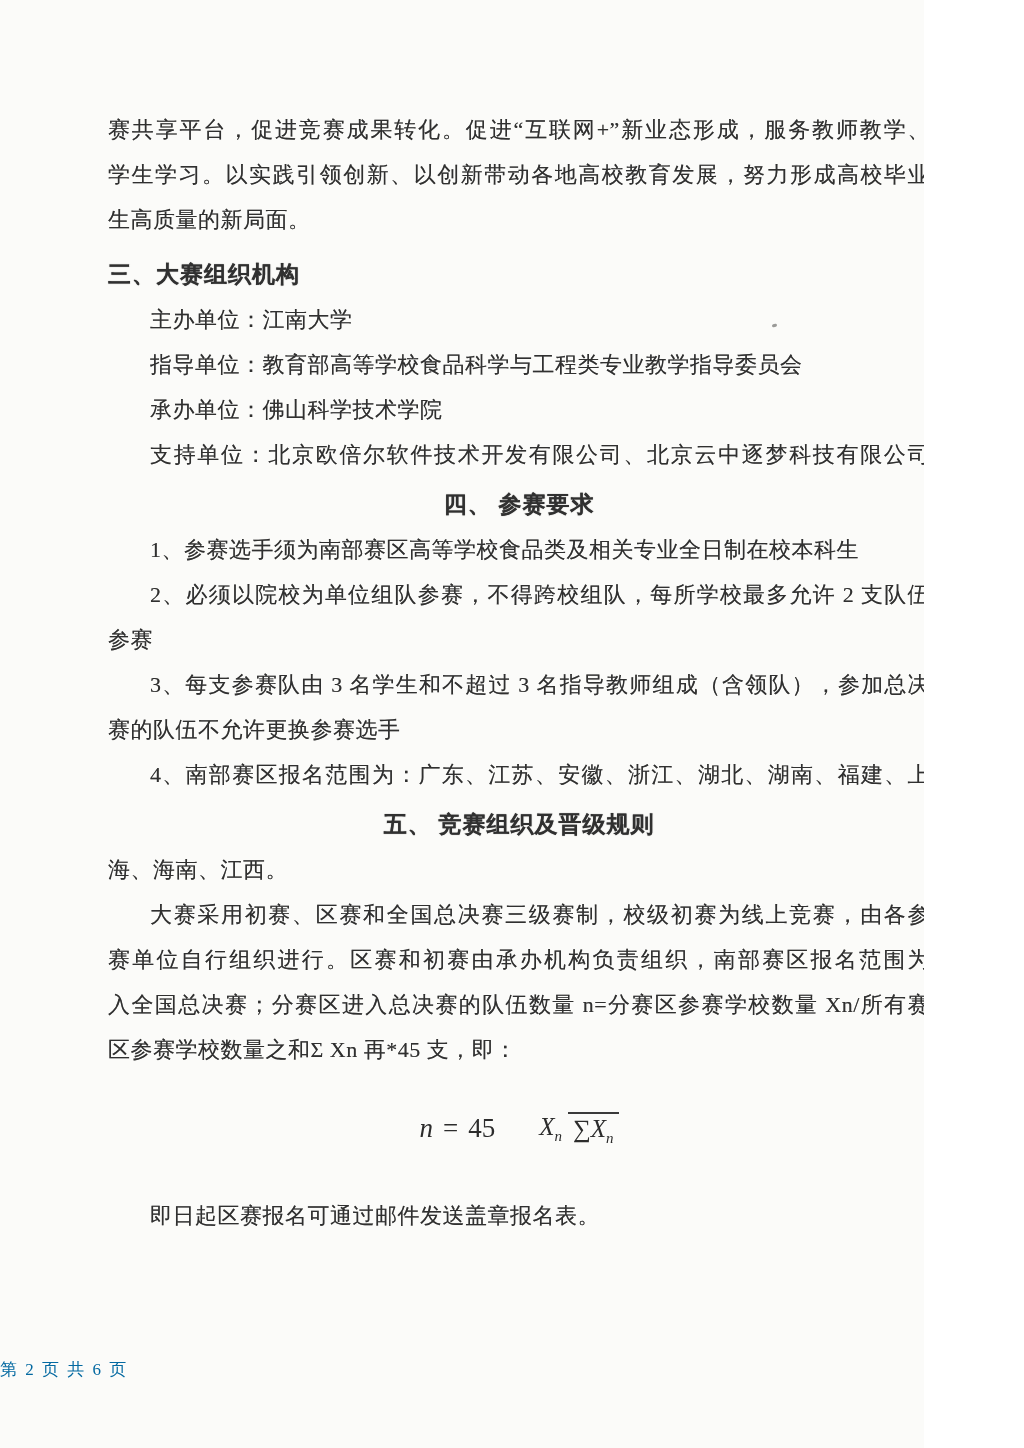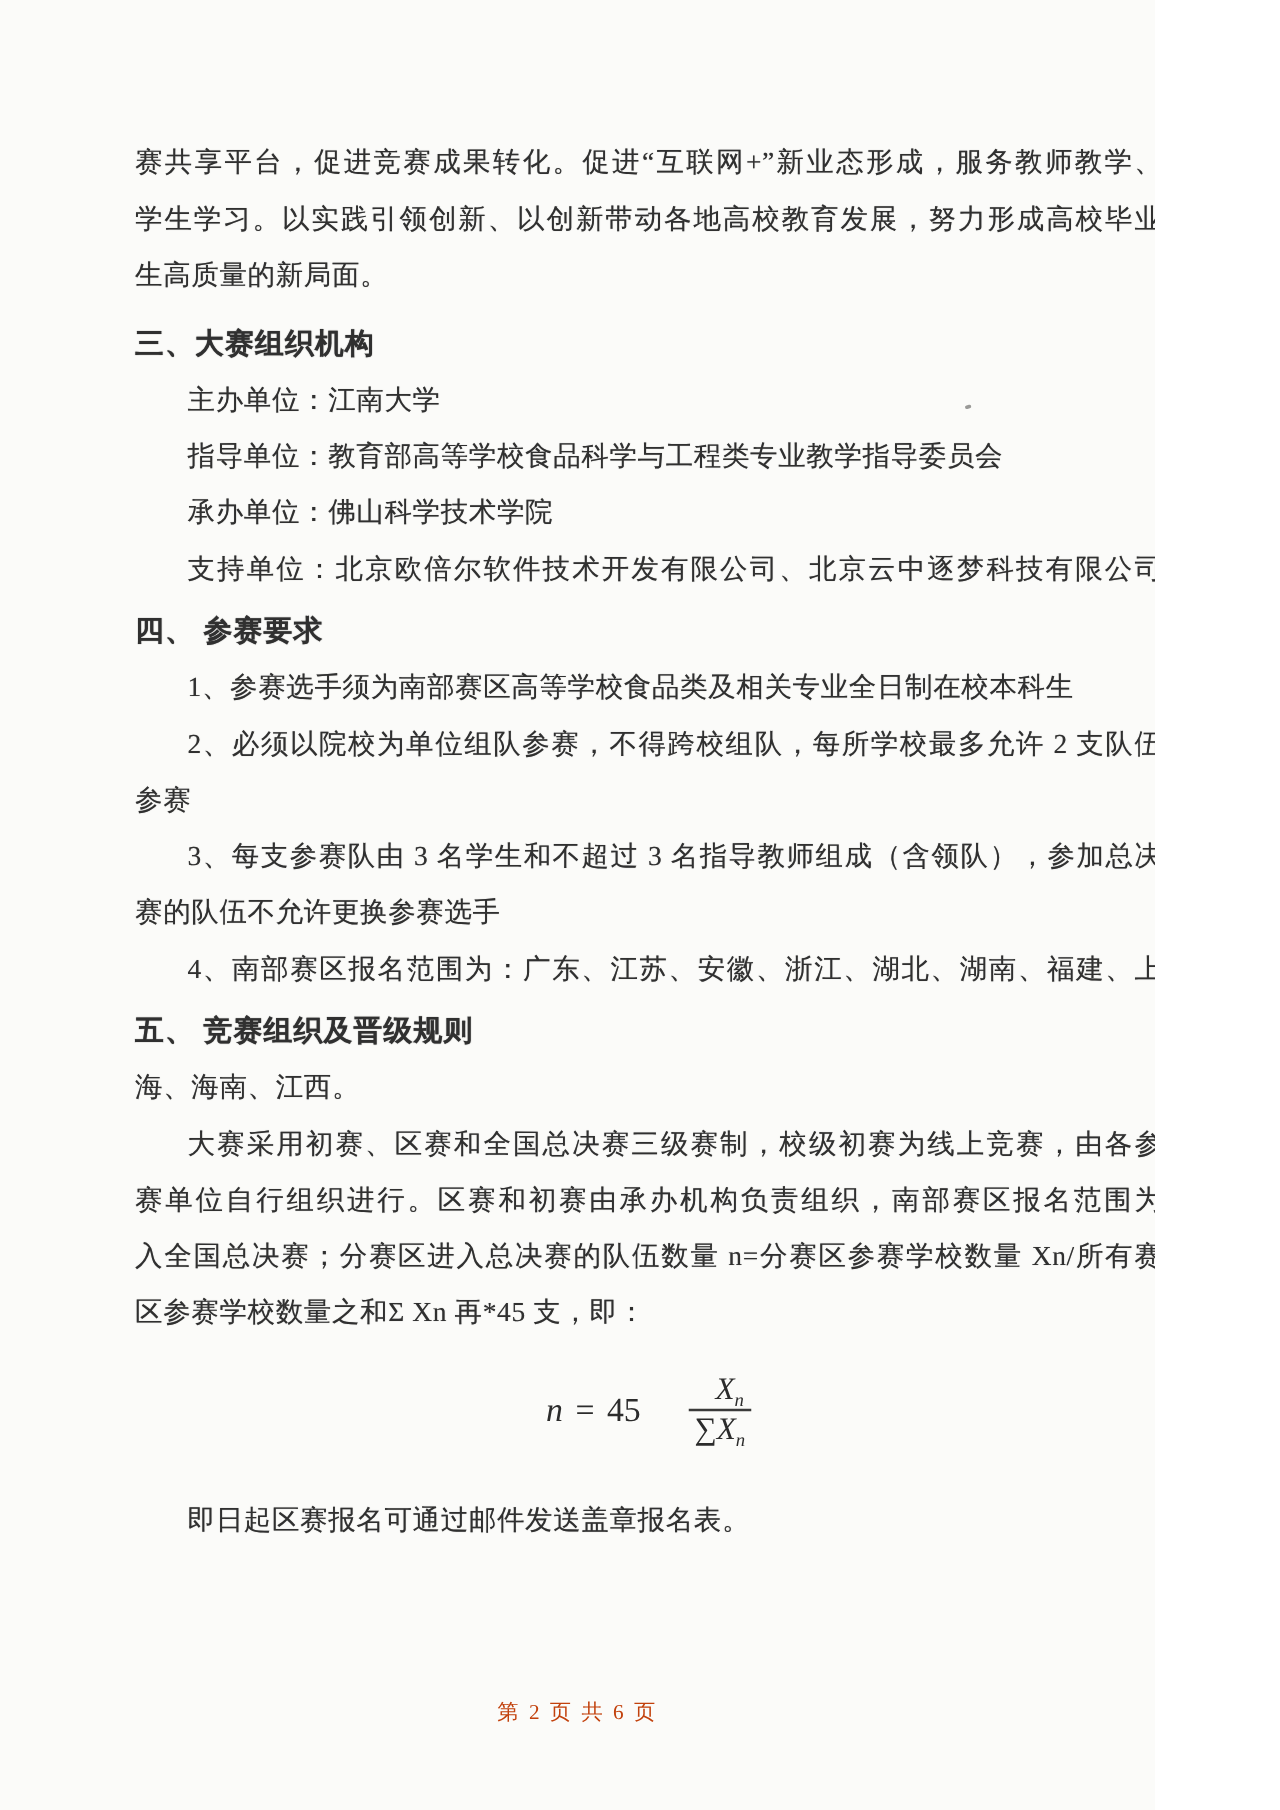--- a/index.html
+++ b/index.html
@@ -33,37 +33,37 @@
     text-align-last: justify;
   }
   .ind { text-indent: 42px; }
   .hd {
     font-weight: bold;
     font-size: 23px;
     letter-spacing: 1px;
     text-shadow: 0 0 0.8px rgba(40,40,40,0.8);
   }
   .mt10 { margin-top: 10px; }
-  .mt5  { margin-top: 5px; }
+  .mt5  { margin-top: 5px; text-align: center; }
   .formula {
     height: 100px;
     margin-top: 6px;
     display: flex;
     align-items: center;
     justify-content: center;
     font-size: 27px;
     color: #2c2c2c;
   }
   .formula .fvar { font-style: italic; }
   .formula .feq { margin: 0 10px; }
   .formula .fcoef { margin-right: 6px; }
   .frac {
     display: inline-flex;
-    flex-direction: column;
-    align-items: flex-end;
+    flex-direction: row;
+    align-items: flex-start;
     font-size: 25px;
     line-height: 1.2;
     vertical-align: middle;
     margin-left: 32px;
   }
   .frac .num { padding: 0 6px; }
   .frac .den {
     border-top: 2px solid #3a3a3a;
     padding: 0 5px;
   }
@@ -72,24 +72,23 @@
     font-size: 15px;
     font-style: italic;
     vertical-align: sub;
     line-height: 0;
   }
   .closing { margin-top: 15px; }
   .footer {
     position: absolute;
     left: 0; top: 1358px;
     width: 100%;
-    text-align: center;
     font-size: 17px;
     letter-spacing: 2px;
-    color: #c2410c;
+    color: #0369a1;
   }
   .speck {
     position: absolute;
     left: 772px; top: 324px;
     width: 5px; height: 3px;
     background: #9a9a98;
     border-radius: 2px;
     transform: rotate(-15deg);
   }
 </style>

